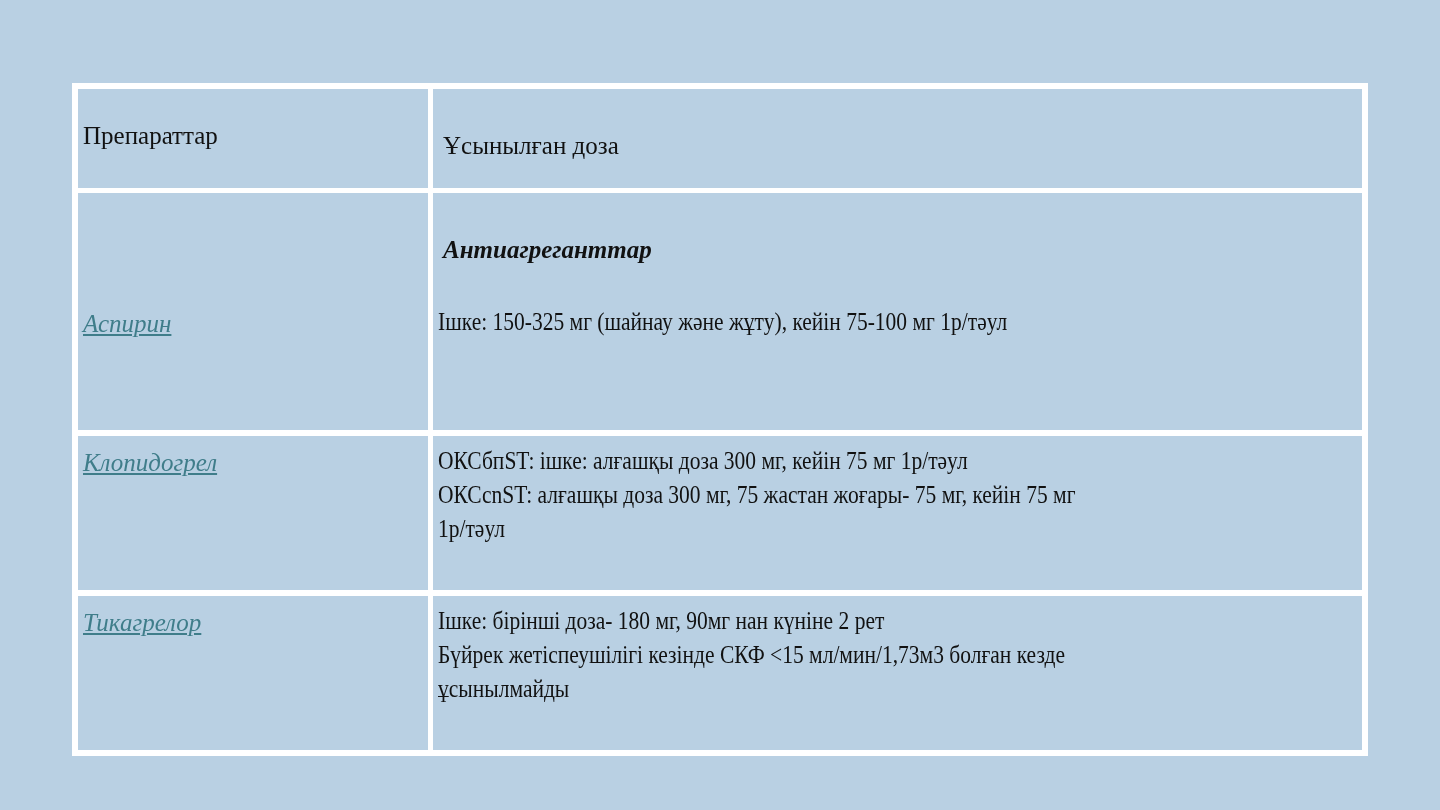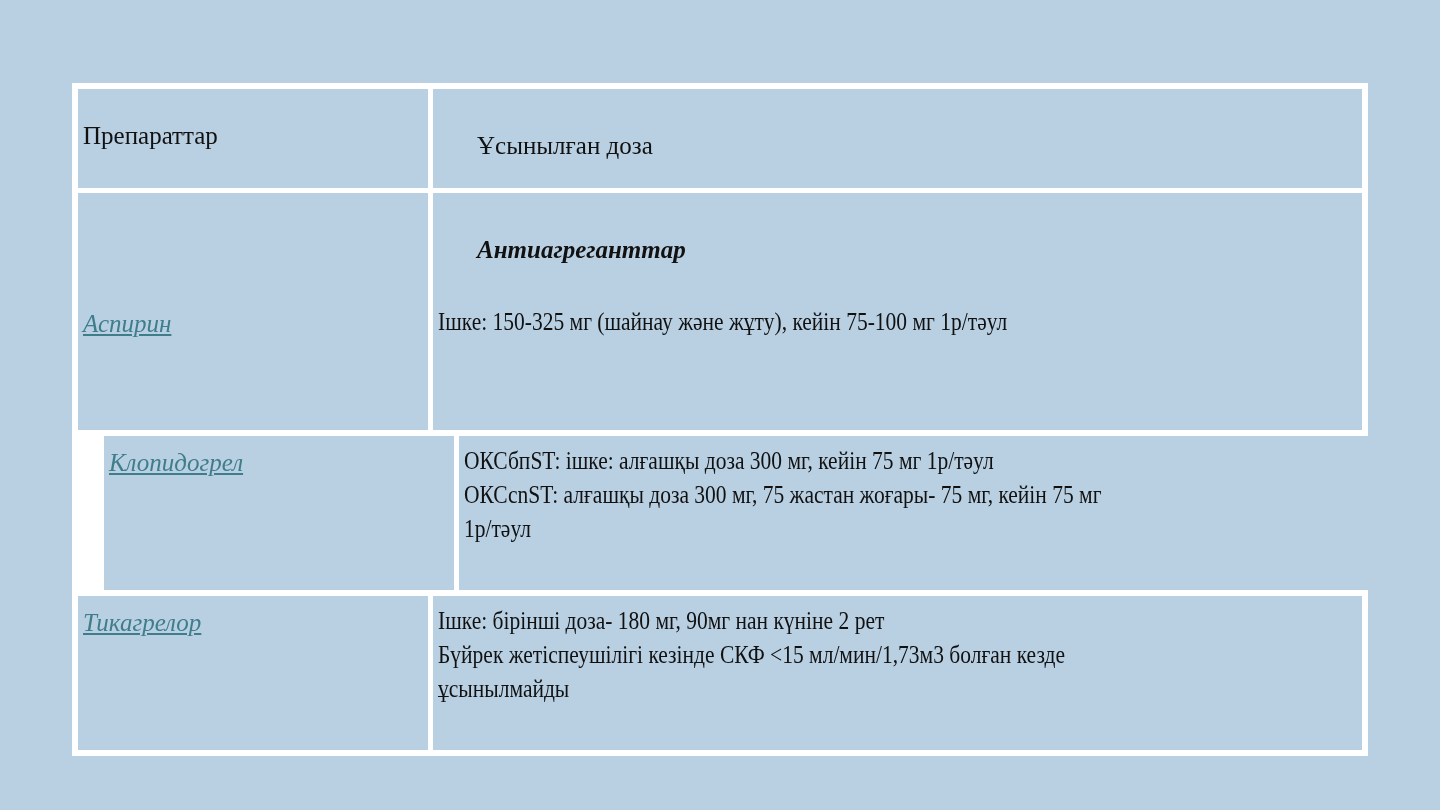--- a/index.html
+++ b/index.html
@@ -35,30 +35,30 @@
       box-sizing: border-box;
       font-size: 25px;
       line-height: 34px;
     }
     
     .c1 { left: 6px; width: 350px; text-align: right; }
     .c2 { left: 361px; width: 929px; }
     .r1 { top: 6px;   height: 99px; }
     .r2 { top: 110px; height: 128px; }
     .r3 { top: 214px; height: 133px; }
-    .r4 { top: 353px; height: 154px; margin-left: 26px; }
+    .r4 { top: 353px; height: 154px; }
     .r5 { top: 513px; height: 154px; }
 
     .hdr-left {
       position: absolute;
       left: 5px; top: 30px;
     }
     .hdr-right {
       position: absolute;
-      left: 10px; top: 40px; margin-left: 34px;
+      left: 10px; top: 40px;
     }
     .drug-link {
       position: absolute;
       left: 5px; top: 10px;
       color: #3F7D8A;
       font-weight: normal;
       font-style: italic;
       text-decoration: underline;
       font-size: 25px;
       cursor: pointer;

